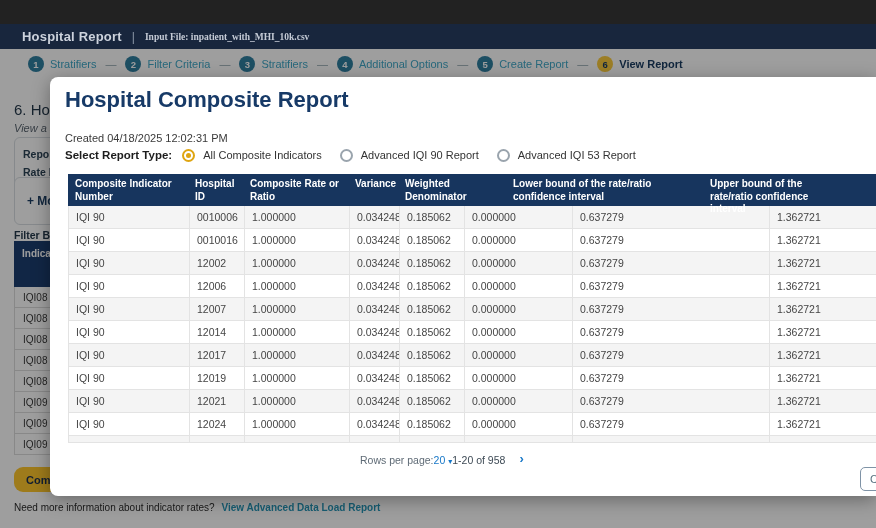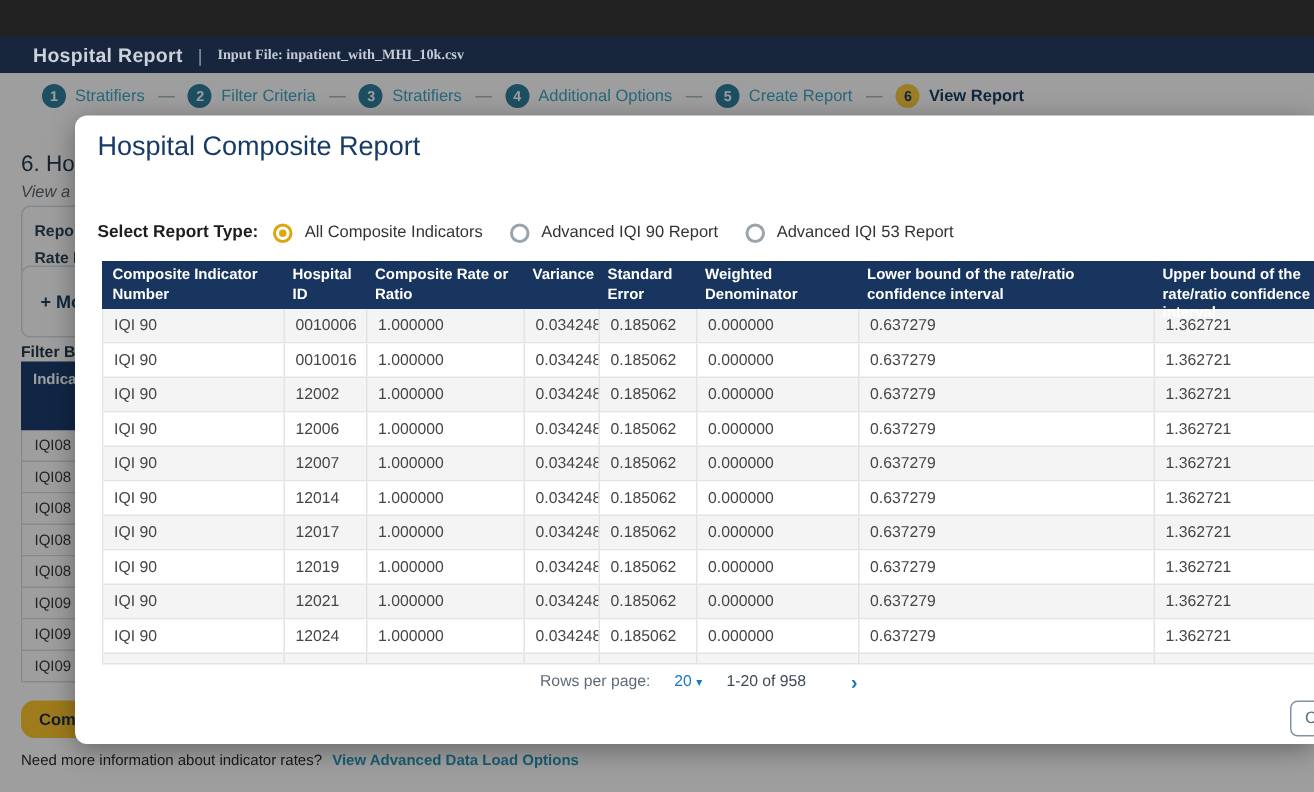--- a/index.html
+++ b/index.html
@@ -44,42 +44,42 @@
   .bg-gold-btn { position:absolute; left:14px; top:418px; width:140px; height:25px; background:#ffc62b;
                  border:none; border-radius:9px; font-family:inherit; font-size:11px; font-weight:bold; color:#1c3050;
                  text-align:left; padding-left:12px; white-space:nowrap; }
   .bg-info { position:absolute; left:14px; top:453px; font-size:10px; color:#2a2a2a; white-space:nowrap; }
   .bg-info a { color:#2596b8; font-weight:bold; text-decoration:none; margin-left:4px; }
   .bg-footer { position:absolute; left:0; bottom:0; width:876px; height:23px; background:#153052; }
 
   
   .modal { position:absolute; left:50px; top:53px; width:826px; height:419px; background:#fff;
            border-radius:8px 0 0 8px; box-shadow:0 4px 18px rgba(0,0,0,.35); z-index:5; }
-  .m-title { position:absolute; left:15px; top:10px; font-size:18px; font-weight:normal; color:#173a67; }
+  .m-title { position:absolute; left:15px; top:10px; font-size:22px; font-weight:bold; color:#173a67; }
   .m-desc { position:absolute; left:15px; top:38px; font-size:11px; color:#3a3a3a; }
   .m-created { position:absolute; left:15px; top:55px; font-size:11px; color:#3a3a3a; }
   .m-reporttype { position:absolute; left:15px; top:70px; display:flex; align-items:center; gap:8px; height:16px; }
   .m-reporttype .rt-label { font-size:11.5px; font-weight:bold; color:#1d1d1d; margin-right:2px; }
   .radio { width:13px; height:13px; border-radius:50%; border:2px solid #9aa4ad; background:#fff; position:relative; flex:none; }
   .radio.sel { border-color:#dfa511; }
   .radio.sel::after { content:""; position:absolute; left:2px; top:2px; width:5px; height:5px; border-radius:50%; background:#dfa511; }
   .rt-opt-label { font-size:11px; color:#333; margin-right:10px; white-space:nowrap; }
 
   .m-table { position:absolute; left:18px; top:97px; width:842px; }
   .t-head { display:flex; background:#17355e; height:32px; }
   .t-head .hc { color:#fff; font-size:10px; font-weight:bold; line-height:1.25; padding:4px 6px 0 7px; flex:none; }
   .t-body { border-left:1px solid #e3e3e3; border-right:1px solid #e3e3e3; border-bottom:1px solid #e3e3e3;
             height:237px; overflow:hidden; }
   .t-row { display:flex; height:23px; border-bottom:1px solid #e3e3e3; background:#fff; }
   .t-row.odd { background:#f4f4f4; }
   .t-row .tc { font-size:10.5px; color:#454545; padding:5px 6px 0 7px; flex:none; border-left:1px solid #e3e3e3;
                white-space:nowrap; overflow:hidden; }
   .t-row .tc:first-child { border-left:none; }
 
-  .m-pager { position:absolute; left:310px; top:365px; height:24px; display:flex; align-items:center; gap:16px; }
+  .m-pager { position:absolute; left:310px; top:365px; height:24px; display:flex; align-items:flex-end; }
   .pg-label { font-size:10.5px; color:#5f6b76; }
   .pg-size { font-size:10.5px; color:#1878c8; cursor:pointer; }
   .pg-size .caret { font-size:8px; margin-left:3px; }
   .pg-range { font-size:10.5px; color:#3f4b56; }
   .pg-next { font-size:13px; color:#1878c8; font-weight:bold; cursor:pointer; margin-left:14px; }
 
   .m-close { position:absolute; left:810px; top:390px; width:62px; height:24px; background:#fff;
              border:1px solid #7f93a6; border-radius:5px; font-family:inherit; font-size:11px; color:#56707f;
              text-align:left; padding-left:9px; }
 </style>
@@ -151,46 +151,46 @@
         <div class="row">IQI08</div>
         <div class="row">IQI09</div>
         <div class="row">IQI09</div>
         <div class="row">IQI09</div>
       </div>
 
     <button class="bg-gold-btn">Compo</button>
 
     <div class="bg-info">
       <span>Need more information about indicator rates?</span>
-      <a href="#">View Advanced Data Load Options</a>
+      <a href="#">View Advanced Data Load Report</a>
     </div>
 
     <div class="bg-footer"></div>
   </div>
 
   <div class="modal">
     <div class="m-title">Hospital Composite Report</div>
+    <div class="m-created">Created 04/18/2025 12:02:31 PM</div>
 
     <div class="m-reporttype" id="report-type-row">
       <span class="rt-label">Select Report Type:</span>
     <span class="radio sel"></span>
         <span class="rt-opt-label">All Composite Indicators</span>
         <span class="radio"></span>
         <span class="rt-opt-label">Advanced IQI 90 Report</span>
         <span class="radio"></span>
         <span class="rt-opt-label">Advanced IQI 53 Report</span>
       </div>
 
     <div class="m-table">
       <div class="t-head" id="t-head">
           <div class="hc" style="width: 120px;">Composite Indicator Number</div>
           <div class="hc" style="width: 55px;">Hospital ID</div>
           <div class="hc" style="width: 105px;">Composite Rate or Ratio</div>
           <div class="hc" style="width: 50px;">Variance</div>
-          <div class="hc" style="width: 65px;">Standard Error</div>
           <div class="hc" style="width: 108px;">Weighted Denominator</div>
           <div class="hc" style="width: 197px;">Lower bound of the rate/ratio confidence interval</div>
           <div class="hc" style="width: 142px;">Upper bound of the rate/ratio confidence interval</div>
         </div>
       <div class="t-body" id="t-body">
           <div class="t-row odd">
             <div class="tc" style="width: 120px;">IQI 90</div>
             <div class="tc" style="width: 55px;">0010006</div>
             <div class="tc" style="width: 105px;">1.000000</div>
             <div class="tc" style="width: 50px;">0.034248</div>

